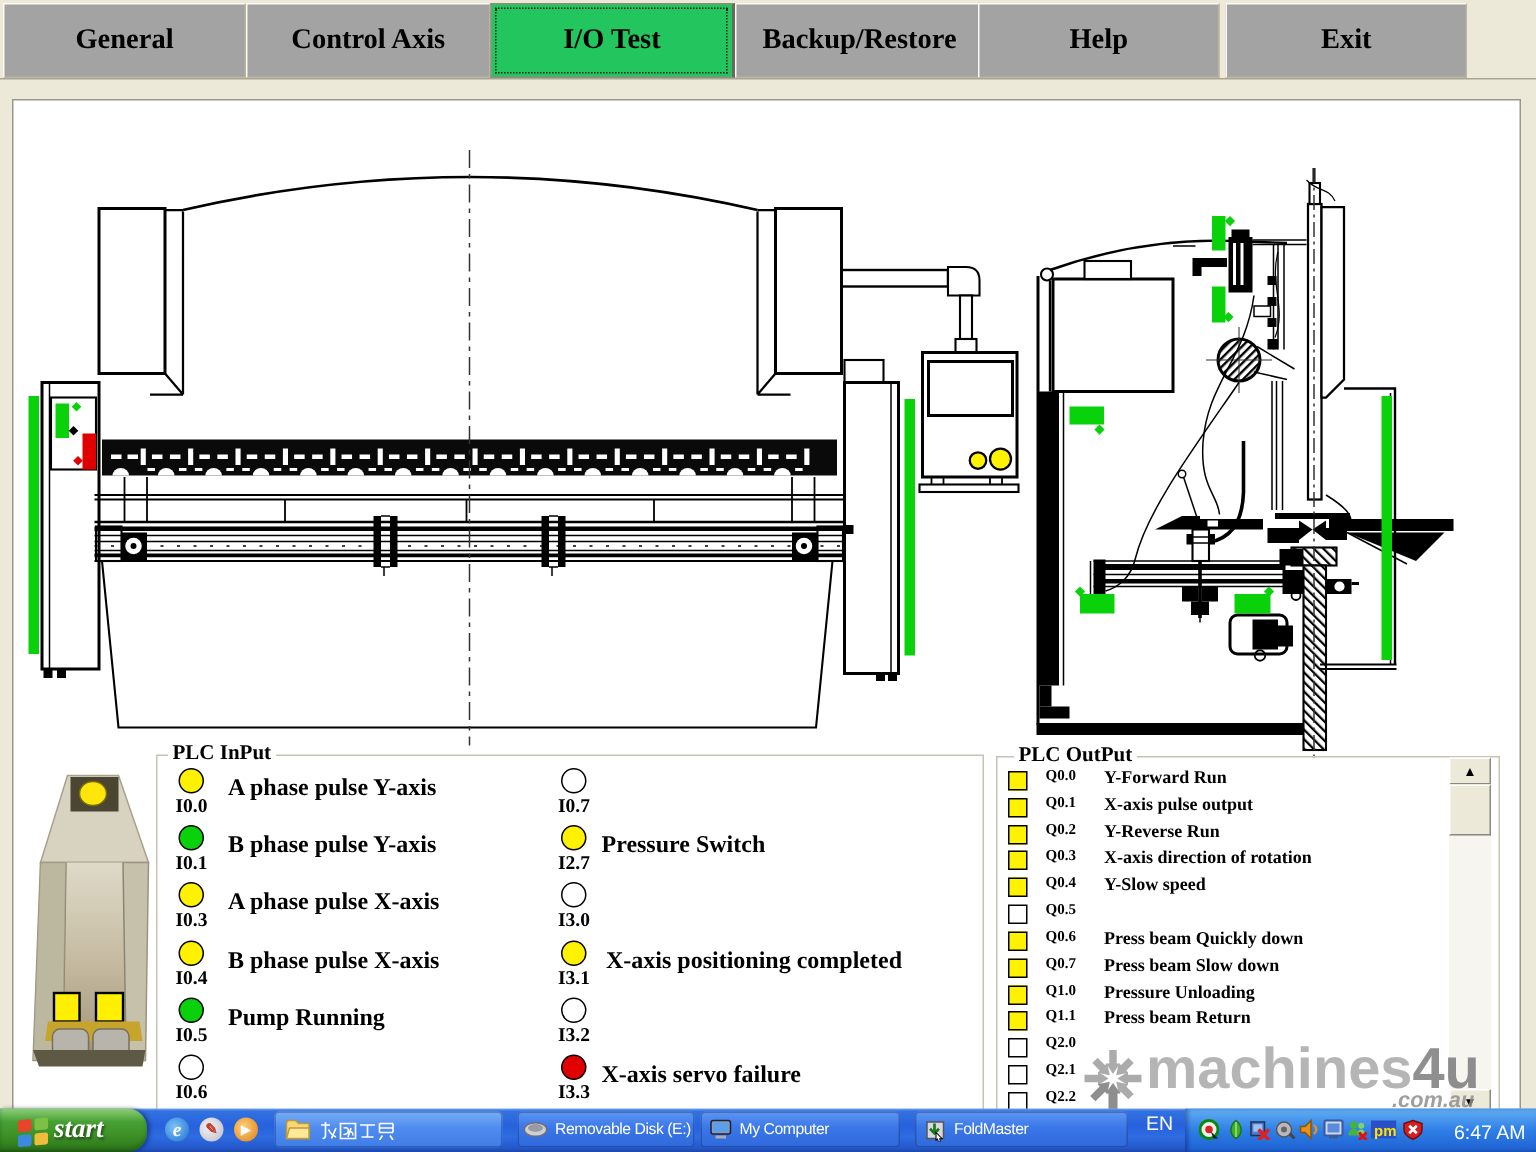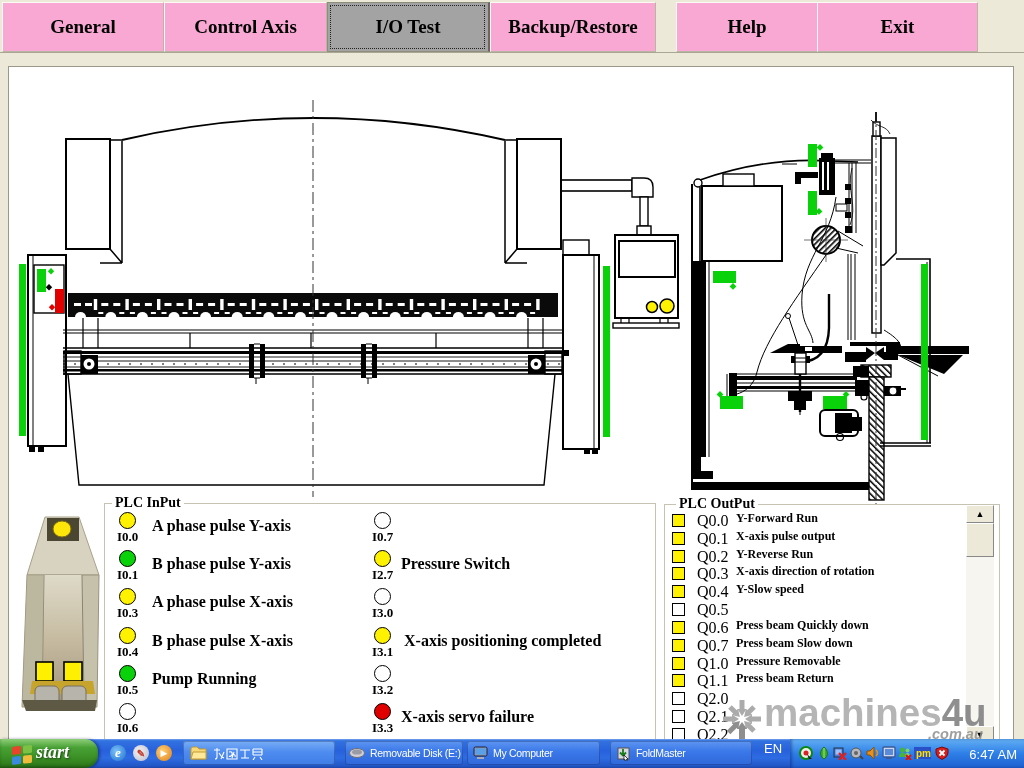--- a/index.html
+++ b/index.html
@@ -1,30 +1,30 @@
 <!DOCTYPE html>
 <html><head><meta charset="utf-8"><style>
 html,body{margin:0;padding:0}
 #scr{position:relative;width:1024px;height:768px;background:#ECE9D8;overflow:hidden;font-family:"Liberation Serif",serif}
-.tab{position:absolute;top:2px;height:50px;box-sizing:border-box;background:#f9a8d4;
+.tab{position:absolute;top:2px;height:50px;box-sizing:border-box;background:#a3a3a3;
  border:1px solid #b9b5a2;border-top-color:#fbfaf4;border-left-color:#fbfaf4;
  display:flex;align-items:center;justify-content:center;font-weight:bold;font-size:19px;color:#000}
-#tabsel{border:1px solid #8f8d7c;border-right:2px solid #6a685c;box-shadow:none;background:#a3a3a3}
+#tabsel{border:1px solid #8f8d7c;border-right:2px solid #6a685c;box-shadow:none;background:#22c55e}
 #tabsel .foc{position:absolute;left:2px;top:2px;right:3px;bottom:2px;border:1px dotted #222}
 #tabline{position:absolute;left:0;top:52px;width:1024px;height:1px;background:#a9a695}
 #panel{position:absolute;left:8px;top:66px;width:1006px;height:700px;background:#fff;border:1px solid #9b988a;box-sizing:border-box}
 
 .grp{position:absolute;border:1px solid #c6c3b3;box-sizing:border-box}
 .grplab{position:absolute;background:#fff;font-weight:bold;font-size:14px;padding:0 3px;white-space:nowrap}
 
 .led{position:absolute;width:17px;height:17px;border-radius:50%;border:1px solid #000;box-sizing:border-box}
 .ledlab{position:absolute;font-weight:bold;font-size:13px;white-space:nowrap}
 .desc{position:absolute;font-weight:bold;font-size:16px;white-space:nowrap}
 .chk{position:absolute;width:13px;height:13px;border:1.5px solid #000;box-sizing:border-box}
-.qlab{position:absolute;font-weight:normal;font-size:16px;white-space:nowrap}
+.qlab{position:absolute;font-weight:bold;font-size:10px;white-space:nowrap}
 .qdesc{position:absolute;font-weight:bold;font-size:12px;white-space:nowrap}
 
 #sb{position:absolute;left:966px;top:505px;width:28px;height:261px;background:#f6f5f0}
 .sbbtn{position:absolute;left:0;width:28px;height:18px;background:#ECE9D8;border:1px solid #fff;border-right-color:#888;border-bottom-color:#888;box-sizing:border-box;display:flex;align-items:center;justify-content:center}
 
 #bar{position:absolute;left:0;top:739px;width:1024px;height:29px;background:linear-gradient(#77a5ef 0%,#3272e0 6%,#2761dc 40%,#2e6ce2 65%,#2257c8 92%,#1d46a8 100%)}
 .task{position:absolute;top:2px;height:24px;border-radius:3px;background:linear-gradient(#5e96f2,#3a77e8 45%,#3068da);box-shadow:inset 0 0 0 1px rgba(0,0,30,.25);color:#fff;font-family:"Liberation Sans",sans-serif;font-size:12px;display:flex;align-items:center}
 
 #wm{position:absolute;left:764px;top:694px;width:260px;color:#a9a9a9;opacity:.85;font-family:"Liberation Sans",sans-serif;font-weight:bold;font-size:38.5px;letter-spacing:0px;line-height:1}
 #wm2{position:absolute;left:928px;top:726px;width:84px;color:#8f8f8f;opacity:.85;font-style:italic;font-family:"Liberation Sans",sans-serif;font-weight:bold;font-size:14.5px;letter-spacing:0px}
@@ -37,21 +37,21 @@
 #tray{position:absolute;left:790px;top:0;width:234px;height:29px;background:linear-gradient(#63aff3,#2e7fe8 50%,#1e60cf);box-shadow:inset 2px 0 3px rgba(0,0,80,.35)}
 .ti{position:absolute;top:7px;width:14px;height:14px}
 #clock{position:absolute;right:7px;top:8px;color:#fff;font-family:"Liberation Sans",sans-serif;font-size:13px}
 </style></head><body>
 <div id="scr">
 
   <div class="tab" style="left:2px;width:162px">General</div>
   <div class="tab" style="left:164px;width:163px">Control Axis</div>
   <div class="tab" id="tabsel" style="left:327px;width:163px">I/O Test<span class="foc"></span></div>
   <div class="tab" style="left:490px;width:166px">Backup/Restore</div>
-  <div class="tab" style="left:676px;width:142px">Help</div>
+  <div class="tab" style="left:652px;width:161px">Help</div>
   <div class="tab" style="left:817px;width:161px">Exit</div>
   <div id="tabline"></div>
   <div id="panel"></div>
 
   <svg style="position:absolute;left:8px;top:66px" width="1006" height="673" viewBox="8 66 1006 673" fill="none" stroke="none">
   <defs>
     <pattern id="h1" width="4" height="4" patternUnits="userSpaceOnUse" patternTransform="rotate(45)">
       <rect width="4" height="4" fill="#fff"></rect>
           <rect width="1.6" height="4" fill="#000"></rect>
     </pattern>
@@ -415,21 +415,21 @@
   <div class="chk" style="left:672px;top:603px;background:#fff"></div>
     <div class="qlab" style="left:697px;top:601px">Q0.5</div>
   <div class="chk" style="left:672px;top:621px;background:#fff200"></div>
     <div class="qlab" style="left:697px;top:619px">Q0.6</div>
     <div class="qdesc" style="left:736px;top:618px">Press beam Quickly down</div>
   <div class="chk" style="left:672px;top:639px;background:#fff200"></div>
     <div class="qlab" style="left:697px;top:637px">Q0.7</div>
     <div class="qdesc" style="left:736px;top:636px">Press beam Slow down</div>
   <div class="chk" style="left:672px;top:657px;background:#fff200"></div>
     <div class="qlab" style="left:697px;top:655px">Q1.0</div>
-    <div class="qdesc" style="left:736px;top:654px">Pressure Removable</div>
+    <div class="qdesc" style="left:736px;top:654px">Pressure Unloading</div>
   <div class="chk" style="left:672px;top:674px;background:#fff200"></div>
     <div class="qlab" style="left:697px;top:672px">Q1.1</div>
     <div class="qdesc" style="left:736px;top:671px">Press beam Return</div>
   <div class="chk" style="left:672px;top:692px;background:#fff"></div>
     <div class="qlab" style="left:697px;top:690px">Q2.0</div>
   <div class="chk" style="left:672px;top:710px;background:#fff"></div>
     <div class="qlab" style="left:697px;top:708px">Q2.1</div>
   <div class="chk" style="left:672px;top:728px;background:#fff"></div>
     <div class="qlab" style="left:697px;top:726px">Q2.2</div>
 

